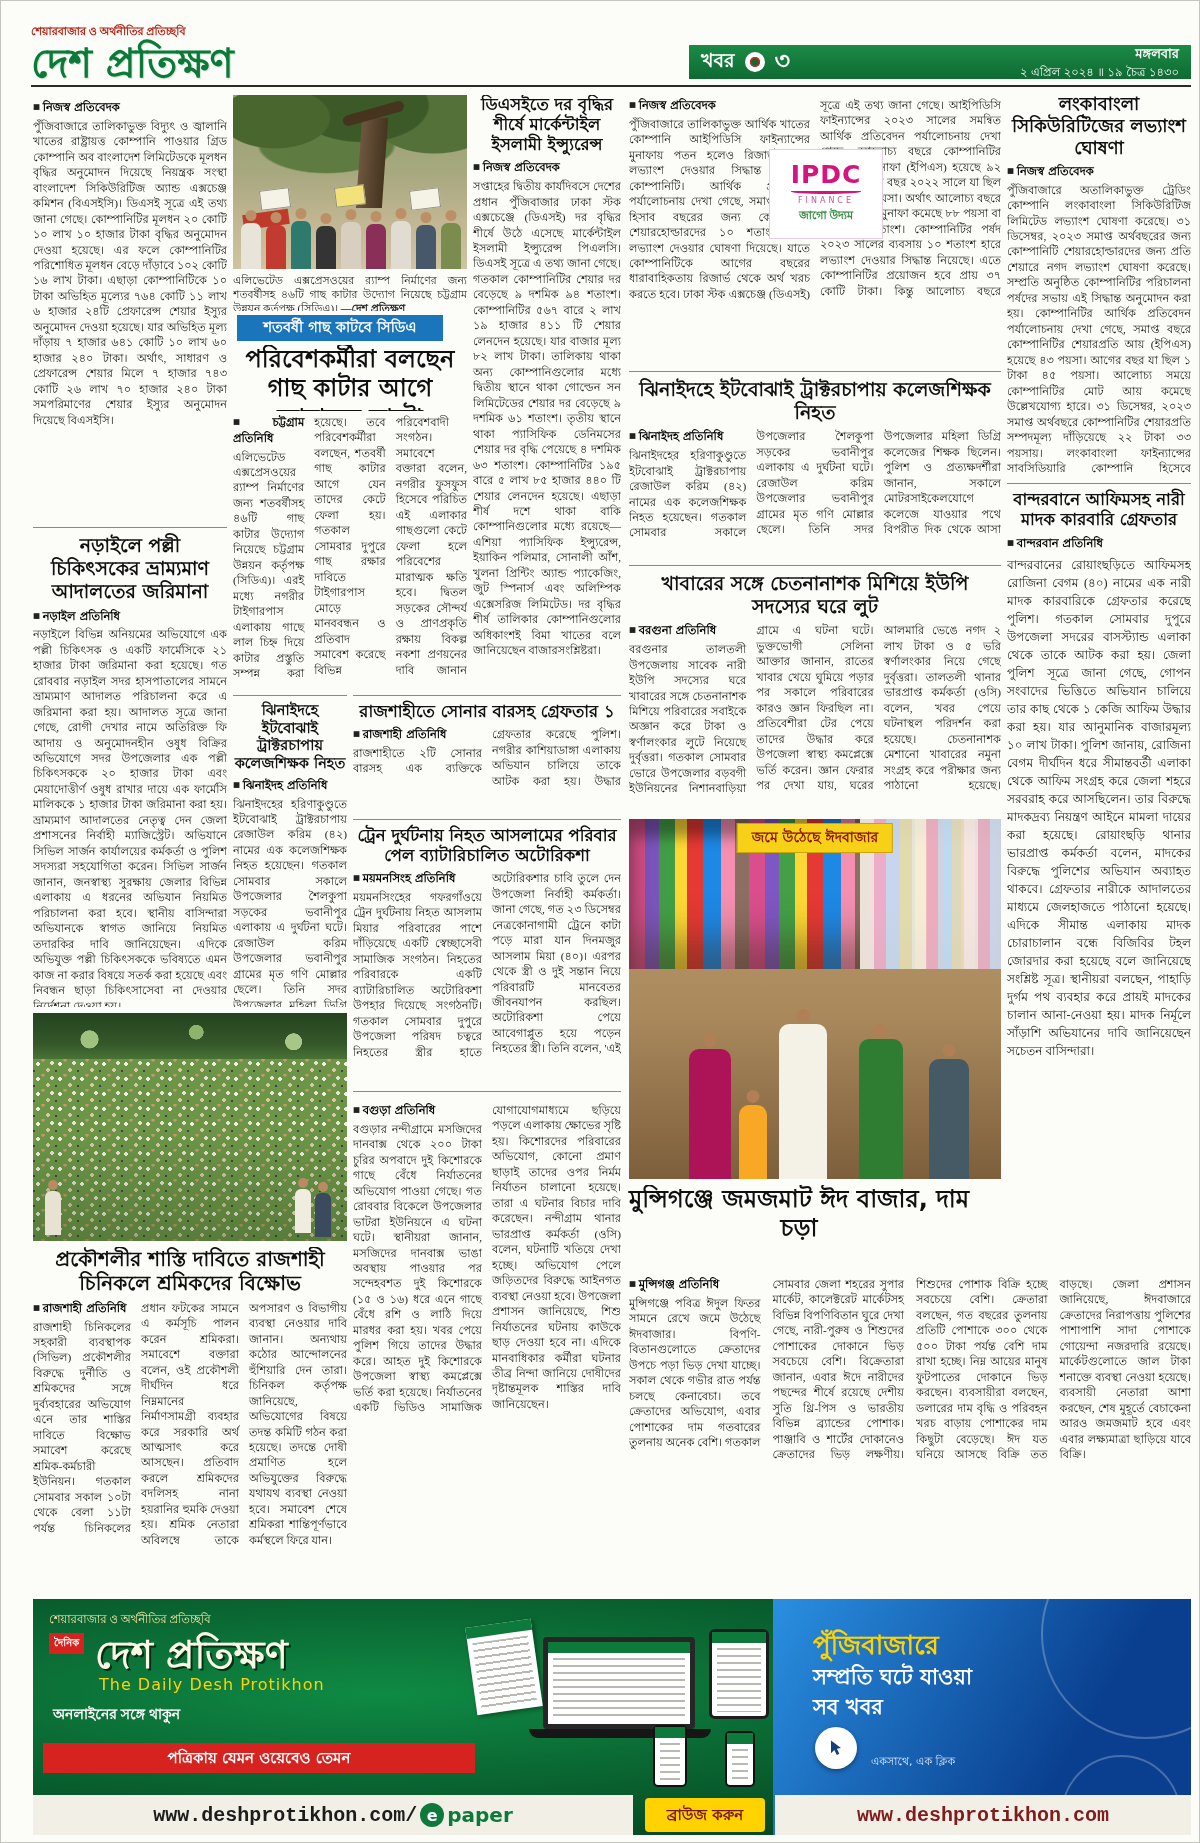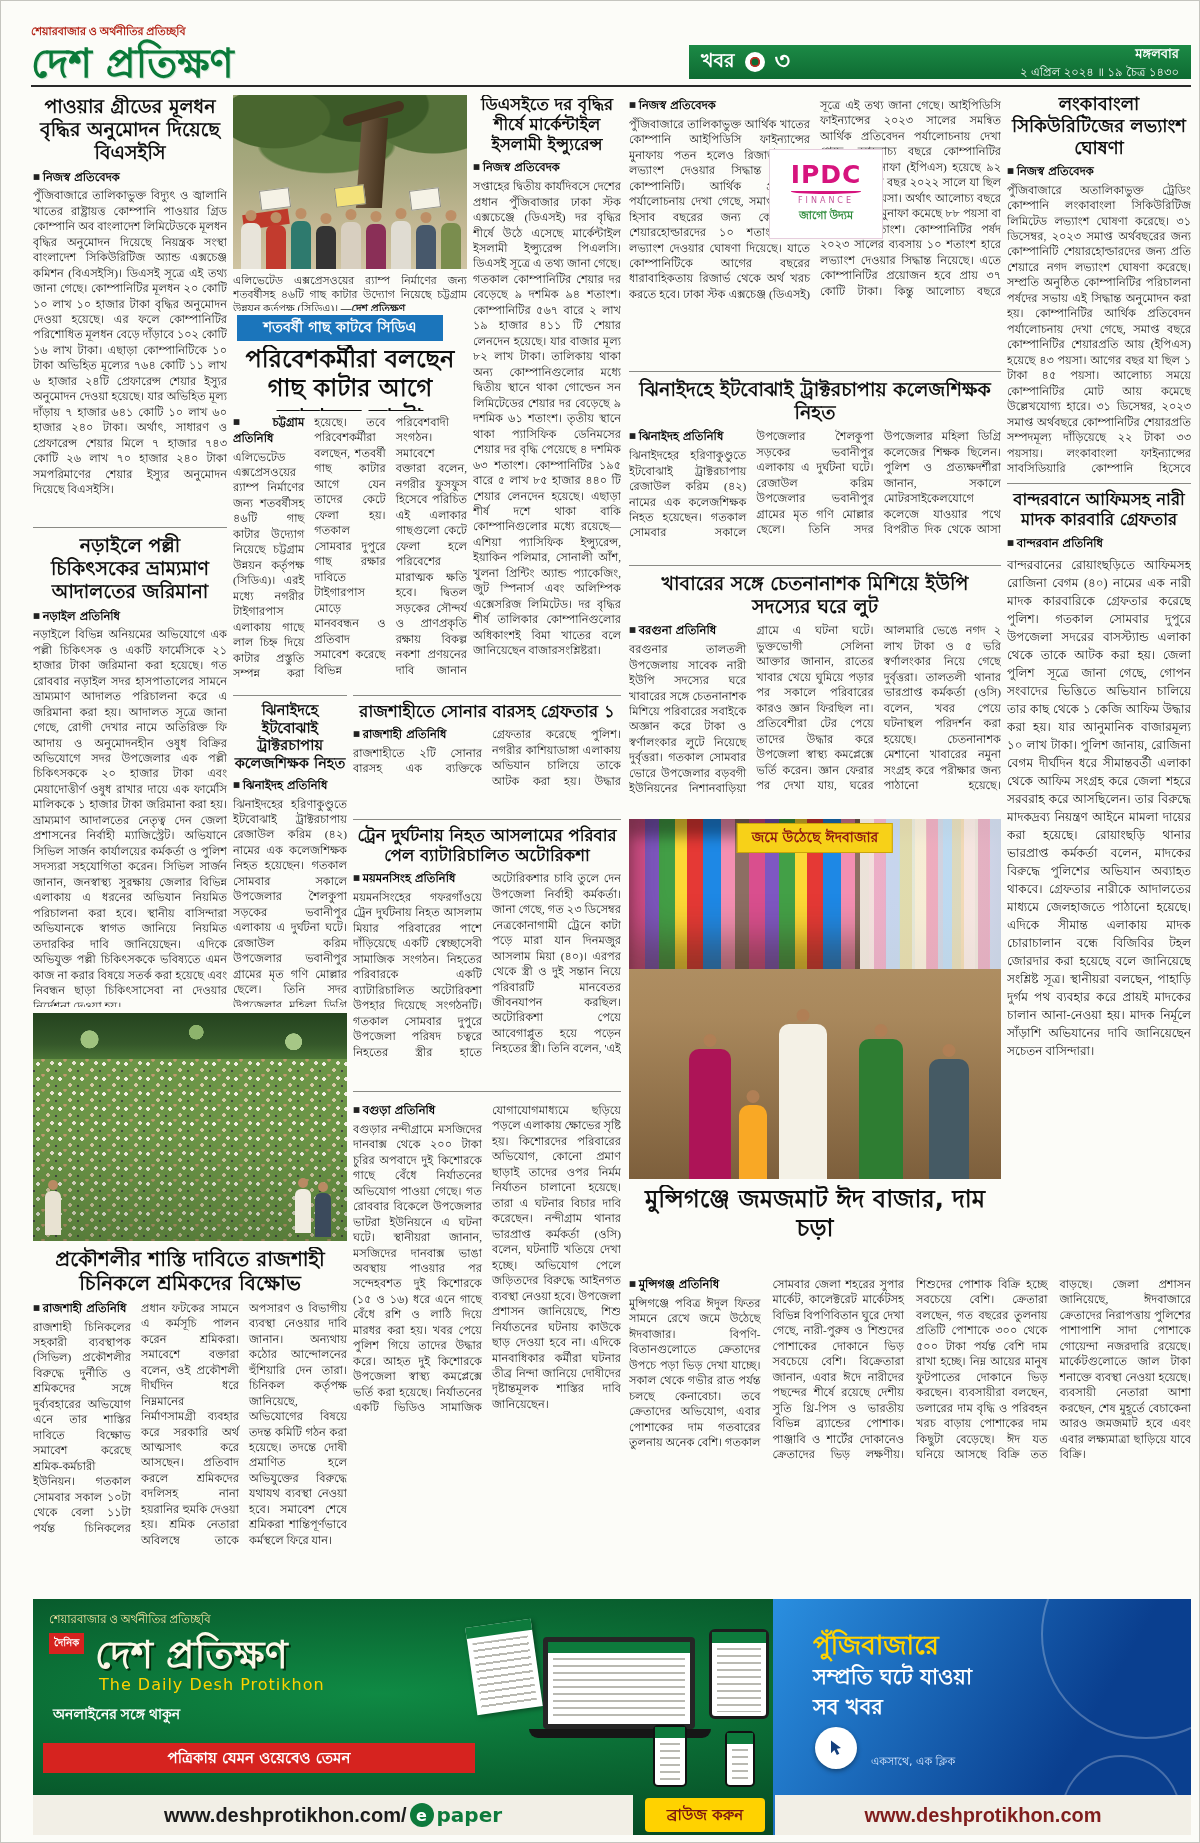--- a/index.html
+++ b/index.html
@@ -66,21 +66,21 @@
   .ad-blue .c1,.ad-blue .c2{position:absolute;border:2px solid rgba(255,255,255,.25);border-radius:50%}
   .ad-blue .c1{width:210px;height:210px;right:-60px;top:-70px}
   .ad-blue .c2{width:120px;height:120px;right:10px;bottom:-40px}
   .ad-badge{position:absolute;left:16px;top:34px;background:#d6231f;color:#fff;font-size:10px;font-weight:700;padding:2px 5px;font-family:"DejaVu Sans","Liberation Sans",sans-serif}
   .ad-tagline{position:absolute;left:16px;top:12px;font-size:11.5px;color:#ffe9a8}
   .ad-logo{position:absolute;left:62px;top:26px;font-size:38px;font-weight:700;color:#fbf8e8;font-family:"DejaVu Sans","Liberation Sans",sans-serif;text-shadow:2px 2px 0 #04300f}
   .ad-sub{position:absolute;left:66px;top:76px;font-size:16px;color:#ffd200;letter-spacing:1px;font-family:"DejaVu Sans","Liberation Sans",sans-serif}
   .ad-stay{position:absolute;left:20px;top:104px;font-size:14px;font-weight:700;color:#fff;font-family:Liberation Sans, sans-serif}
   .ad-red{position:absolute;left:10px;top:144px;width:432px;height:30px;background:#d6231f;color:#fff;display:flex;align-items:center;justify-content:center;font-size:15px;font-weight:700;font-family:"DejaVu Sans","Liberation Sans",sans-serif}
   .ad-strip{position:absolute;top:196px;height:40px;background:#f2efe6;display:flex;align-items:center;justify-content:center;gap:3px}
-  .ad-url{font-size:20px;font-weight:700;color:#1c1c1c;font-family:Liberation Sans, sans-serif}
+  .ad-url{font-size:20px;font-weight:700;color:#1c1c1c;font-family:Liberation Mono, monospace}
   .ad-url-green{font-size:20px;font-weight:700;color:#0d7a3c;font-family:"DejaVu Sans","Liberation Sans",sans-serif}
   .e-circle{width:24px;height:24px;border-radius:50%;background:#0d7a3c;color:#fff;font-weight:700;font-size:16px;display:flex;align-items:center;justify-content:center;font-family:"DejaVu Sans","Liberation Sans",sans-serif}
   .ad-browse{position:absolute;left:612px;top:199px;width:120px;height:34px;background:#ffd200;color:#7c1410;font-weight:700;font-size:15px;display:flex;align-items:center;justify-content:center;border-radius:4px;font-family:"DejaVu Sans","Liberation Sans",sans-serif;cursor:pointer}
   .ad-line1{position:absolute;left:40px;top:26px;font-size:26px;font-weight:700;color:#ffd200;font-family:"DejaVu Sans","Liberation Sans",sans-serif}
   .ad-line2{position:absolute;left:40px;top:62px;font-size:21px;font-weight:700;color:#fff;font-family:"DejaVu Sans","Liberation Sans",sans-serif}
   .ad-line3{position:absolute;left:40px;top:92px;font-size:21px;font-weight:700;color:#fff;font-family:"DejaVu Sans","Liberation Sans",sans-serif}
   .cursor-circle{position:absolute;left:42px;top:128px;width:42px;height:42px;border-radius:50%;background:#fff;display:flex;align-items:center;justify-content:center;box-shadow:0 2px 5px rgba(0,0,0,.4)}
   .ad-click{position:absolute;left:98px;top:154px;font-size:11px;color:#d9e8ff;font-family:"DejaVu Sans","Liberation Sans",sans-serif}
   
   .devs{position:absolute;left:438px;top:8px;width:300px;height:186px}
@@ -108,21 +108,20 @@
     <span class="gb-emblem"></span>
     <span class="gb-page">৩</span>
     <span class="gb-dates">
       <span class="gb-day">মঙ্গলবার</span><br>
       <span class="gb-date">২ এপ্রিল ২০২৪ ॥ ১৯ চৈত্র ১৪৩০</span>
     </span>
   </div>
   <div class="head-rule"></div>
 
   <div class="block" style="left:32px;top:94px;width:194px;height:426px">
-    <h2 class="hl h19">পাওয়ার গ্রীডের মূলধন বৃদ্ধির অনুমোদন দিয়েছে বিএসইসি</h2>
     <div class="bw bt" style="height:346px">
       <span class="byline">নিজস্ব প্রতিবেদক</span>
       <span>পুঁজিবাজারে তালিকাভুক্ত বিদ্যুৎ ও জ্বালানি খাতের রাষ্ট্রায়ত্ত কোম্পানি পাওয়ার গ্রিড কোম্পানি অব বাংলাদেশ লিমিটেডকে মূলধন বৃদ্ধির অনুমোদন দিয়েছে নিয়ন্ত্রক সংস্থা বাংলাদেশ সিকিউরিটিজ অ্যান্ড এক্সচেঞ্জ কমিশন (বিএসইসি)। ডিএসই সূত্রে এই তথ্য জানা গেছে। কোম্পানিটির মূলধন ২০ কোটি ১০ লাখ ১০ হাজার টাকা বৃদ্ধির অনুমোদন দেওয়া হয়েছে। এর ফলে কোম্পানিটির পরিশোধিত মূলধন বেড়ে দাঁড়াবে ১০২ কোটি ১৬ লাখ টাকা। এছাড়া কোম্পানিটিকে ১০ টাকা অভিহিত মূল্যের ৭৬৪ কোটি ১১ লাখ ৬ হাজার ২৪টি প্রেফারেন্স শেয়ার ইস্যুর অনুমোদন দেওয়া হয়েছে। যার অভিহিত মূল্য দাঁড়ায় ৭ হাজার ৬৪১ কোটি ১০ লাখ ৬০ হাজার ২৪০ টাকা। অর্থাৎ, সাধারণ ও প্রেফারেন্স শেয়ার মিলে ৭ হাজার ৭৪৩ কোটি ২৬ লাখ ৭০ হাজার ২৪০ টাকা সমপরিমাণের শেয়ার ইস্যুর অনুমোদন দিয়েছে বিএসইসি।</span>
     </div>
   </div>
 
   <div class="block rt" style="left:32px;top:526px;width:194px;height:480px">
     <h2 class="hl h19">নড়াইলে পল্লী চিকিৎসকের ভ্রাম্যমাণ আদালতের জরিমানা</h2>
     <div class="bw bt" style="height:390px">
       <span class="byline">নড়াইল প্রতিনিধি</span>
@@ -254,21 +253,21 @@
     <span class="tag-yellow"><span>জমে উঠেছে ঈদবাজার</span></span>
     <div class="eid-clothes"></div>
     <div class="eid-rack"></div>
     <span class="eid-fig" style="left:150px;bottom:0;width:48px;height:155px;background:#f4f1e6"></span>
     <span class="eid-fig" style="left:230px;bottom:0;width:44px;height:140px;background:#2e7d32"></span>
     <span class="eid-fig" style="left:60px;bottom:0;width:42px;height:130px;background:#ad1457"></span>
     <span class="eid-fig" style="left:110px;bottom:0;width:28px;height:74px;background:#f9a825"></span>
     <span class="eid-fig" style="left:300px;bottom:0;width:40px;height:120px;background:#455a64"></span>
   </div>
 
-  <div class="block" style="left:628px;top:1184px;width:372px;height:86px">
+  <div class="block" style="left:612px;top:1184px;width:372px;height:86px">
     <h1 class="hl h24">মুন্সিগঞ্জে জমজমাট ঈদ বাজার, দাম চড়া</h1>
   </div>
   <div class="block bt cols4" style="left:628px;top:1276px;width:562px;height:312px">
     <span class="byline">মুন্সিগঞ্জ প্রতিনিধি</span>
     <span>মুন্সিগঞ্জে পবিত্র ঈদুল ফিতর সামনে রেখে জমে উঠেছে ঈদবাজার। বিপণি-বিতানগুলোতে ক্রেতাদের উপচে পড়া ভিড় দেখা যাচ্ছে। সকাল থেকে গভীর রাত পর্যন্ত চলছে কেনাবেচা। তবে ক্রেতাদের অভিযোগ, এবার পোশাকের দাম গতবারের তুলনায় অনেক বেশি। গতকাল সোমবার জেলা শহরের সুপার মার্কেট, কালেক্টরেট মার্কেটসহ বিভিন্ন বিপণিবিতান ঘুরে দেখা গেছে, নারী-পুরুষ ও শিশুদের পোশাকের দোকানে ভিড় সবচেয়ে বেশি। বিক্রেতারা জানান, এবার ঈদে নারীদের পছন্দের শীর্ষে রয়েছে দেশীয় সুতি থ্রি-পিস ও ভারতীয় বিভিন্ন ব্র্যান্ডের পোশাক। পাঞ্জাবি ও শার্টের দোকানেও ক্রেতাদের ভিড় লক্ষণীয়। শিশুদের পোশাক বিক্রি হচ্ছে সবচেয়ে বেশি। ক্রেতারা বলছেন, গত বছরের তুলনায় প্রতিটি পোশাকে ৩০০ থেকে ৫০০ টাকা পর্যন্ত বেশি দাম রাখা হচ্ছে। নিম্ন আয়ের মানুষ ফুটপাতের দোকানে ভিড় করছেন। ব্যবসায়ীরা বলছেন, ডলারের দাম বৃদ্ধি ও পরিবহন খরচ বাড়ায় পোশাকের দাম কিছুটা বেড়েছে। ঈদ যত ঘনিয়ে আসছে বিক্রি তত বাড়ছে। জেলা প্রশাসন জানিয়েছে, ঈদবাজারে ক্রেতাদের নিরাপত্তায় পুলিশের পাশাপাশি সাদা পোশাকে গোয়েন্দা নজরদারি রয়েছে। মার্কেটগুলোতে জাল টাকা শনাক্তে ব্যবস্থা নেওয়া হয়েছে। ব্যবসায়ী নেতারা আশা করছেন, শেষ মুহূর্তে বেচাকেনা আরও জমজমাট হবে এবং এবার লক্ষ্যমাত্রা ছাড়িয়ে যাবে বিক্রি।</span>
   </div>
 
   <div class="block" style="left:1006px;top:92px;width:184px;height:384px">
     <h2 class="hl h18">লংকাবাংলা সিকিউরিটিজের লভ্যাংশ ঘোষণা</h2>
     <div class="bw bt" style="height:306px">

